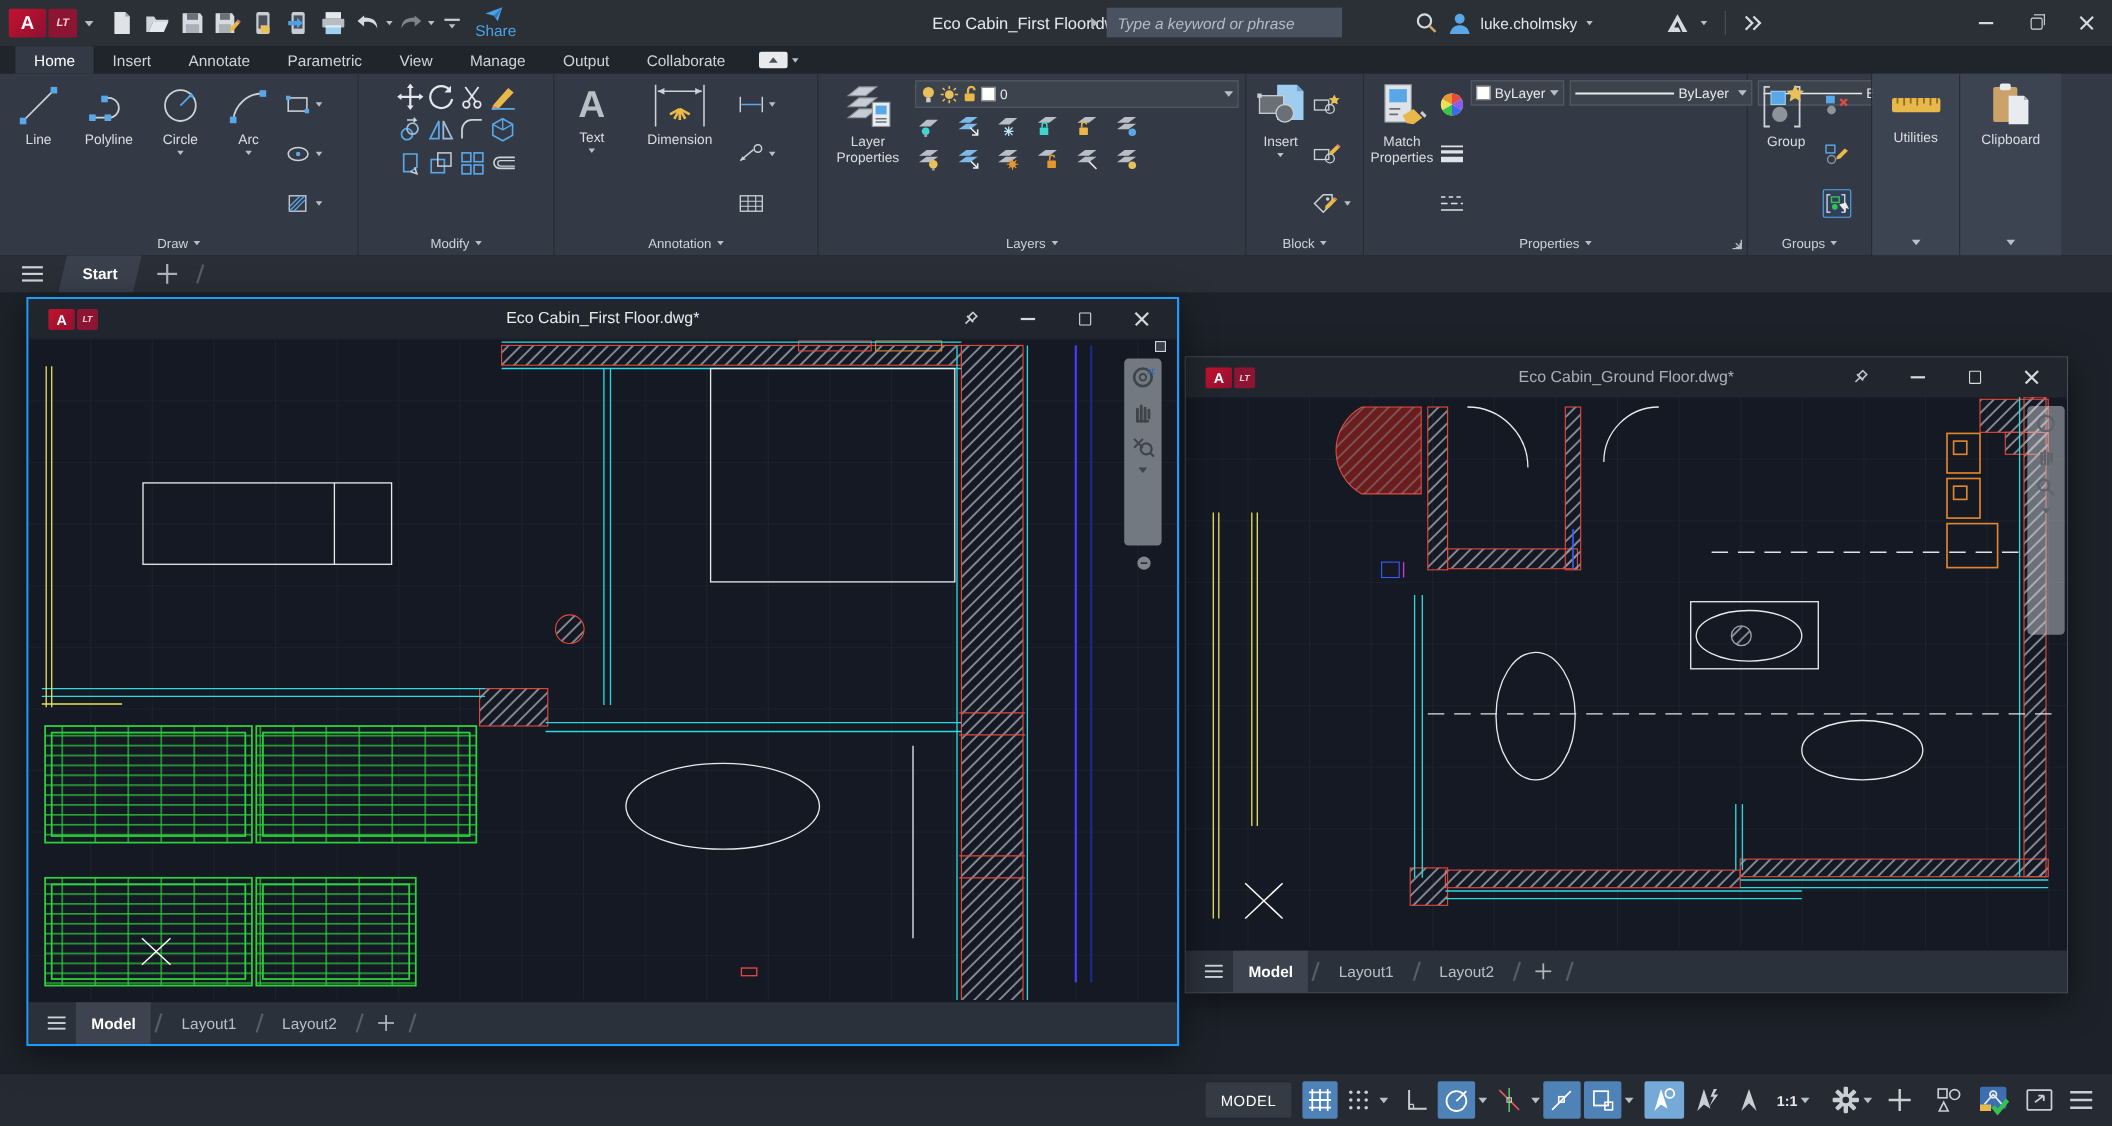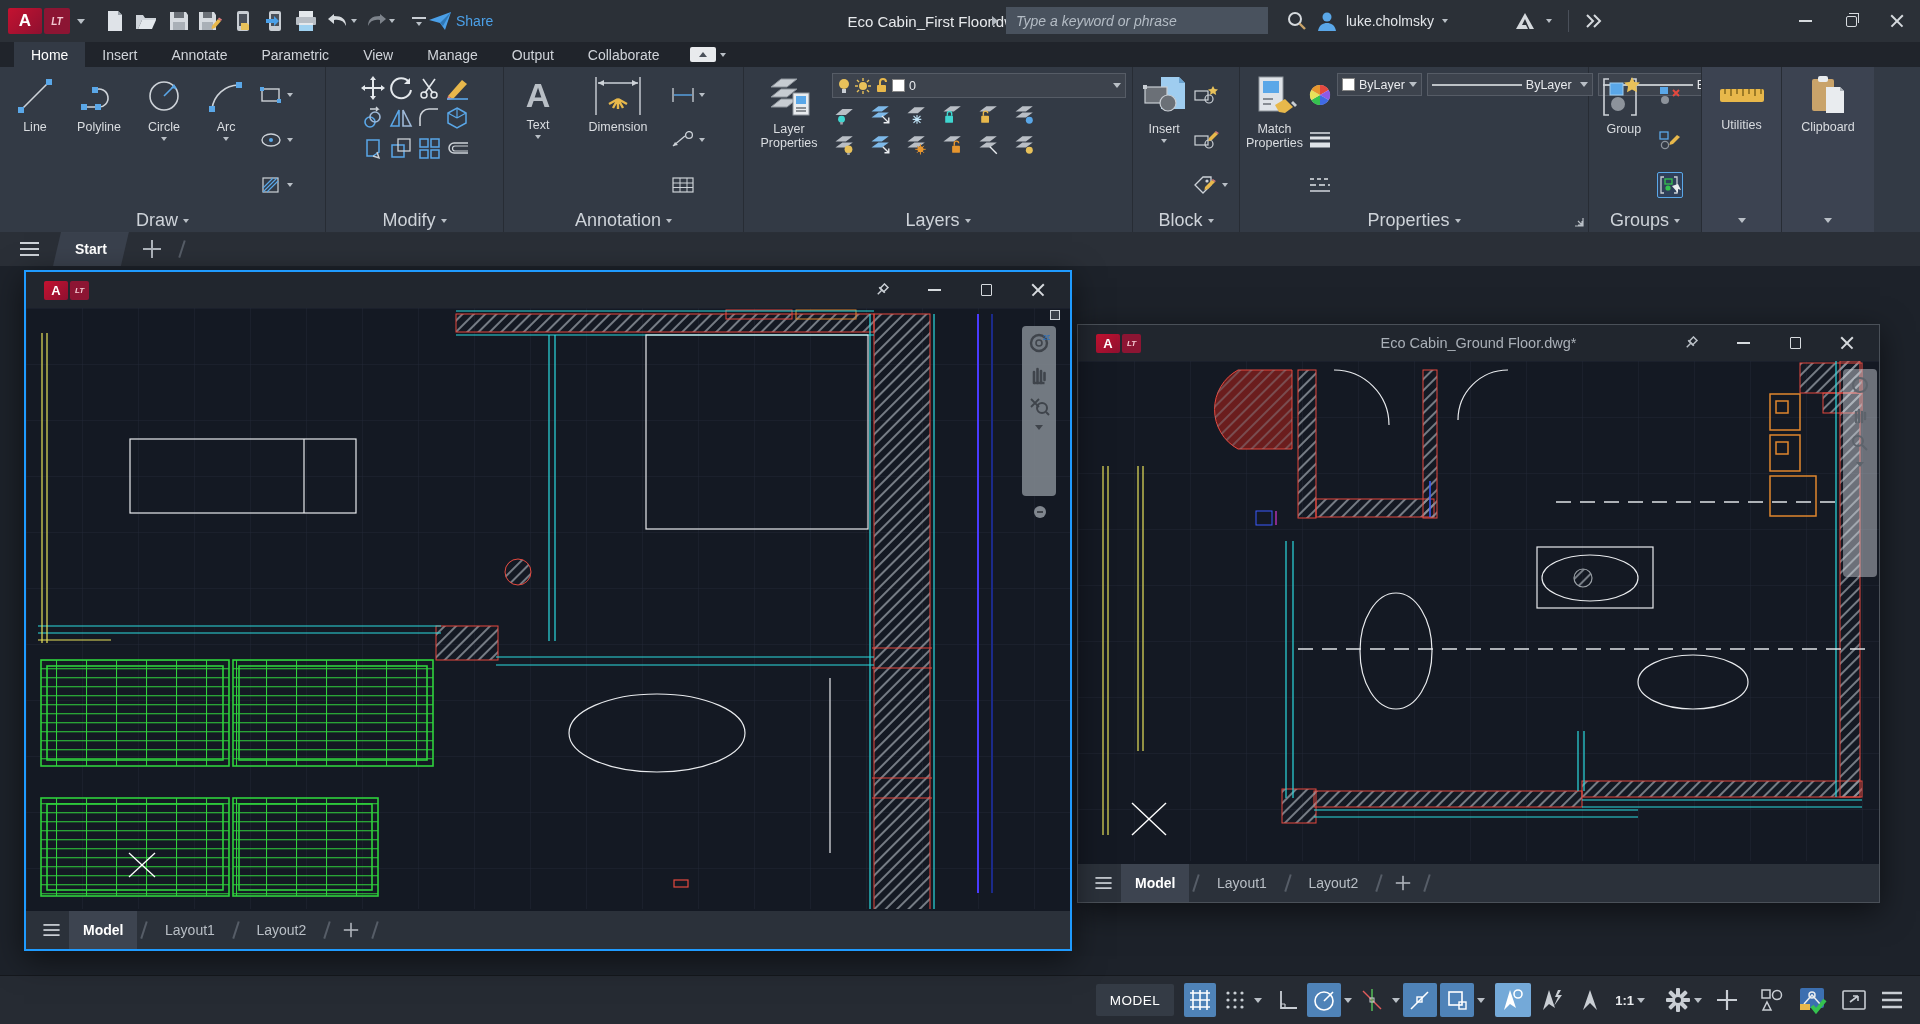--- a/index.html
+++ b/index.html
@@ -6,26 +6,26 @@
   *{box-sizing:border-box;font-family:"Liberation Sans",sans-serif;-webkit-font-smoothing:antialiased;}
   .screen{position:relative;width:1920px;height:1024px;background:#21262d;overflow:hidden;color:#d6dade;}
 
   
   .tbar{height:42px;background:#2b3037;display:flex;align-items:center;padding:0 8px;position:relative;}
   .applogo{display:flex;align-items:center;gap:2px;margin-right:10px;}
   .alogo{width:34px;height:26px;background:linear-gradient(135deg,#c41230,#8e1030);color:#fff;font-weight:bold;font-size:17px;display:flex;align-items:center;justify-content:center;border-radius:2px;}
   .ltbadge{width:26px;height:26px;background:#8c1533;color:#f3c9d2;font-weight:bold;font-size:10px;display:flex;align-items:center;justify-content:center;border-radius:2px;font-style:italic;}
   .chv{width:0;height:0;border-left:4px solid transparent;border-right:4px solid transparent;border-top:5px solid #b9bfc6;display:inline-block;}
   .chvs{border-left-width:3px;border-right-width:3px;border-top-width:4px;}
-  .qbtn{height:30px;min-width:30px;display:flex;align-items:center;justify-content:flex-end;border-radius:2px;margin:0 1px;}
+  .qbtn{height:30px;min-width:30px;display:flex;align-items:center;justify-content:center;border-radius:2px;margin:0 1px;flex-direction:column;}
   .share-lab{color:#4ba0e8;font-size:14px;margin-left:4px;}
   .doc-title{position:absolute;left:50%;top:0;transform:translateX(-64%);height:42px;display:flex;align-items:center;font-size:15px;color:#e8eaed;}
   .srchwrap{position:absolute;left:992px;top:7px;display:flex;align-items:center;}
   .playchv{width:0;height:0;border-top:5px solid transparent;border-bottom:5px solid transparent;border-left:6px solid #aeb4bb;margin-right:8px;}
-  .search{width:262px;height:27px;background:#49525e;border:none;outline:none;color:#c3cad2;font-style:italic;font-size:14px;padding:0 10px;}
+  .search{width:214px;height:27px;background:#49525e;border:none;outline:none;color:#c3cad2;font-style:italic;font-size:14px;padding:0 10px;}
   .search::placeholder{color:#b4bcc5;font-style:italic;}
   .userarea{position:absolute;left:1286px;top:0;height:42px;display:flex;align-items:center;gap:8px;}
   .uname{font-size:14px;color:#e3e6ea;}
   .winctl{position:absolute;right:0;top:0;height:42px;display:flex;align-items:center;}
   .wcb{width:46px;height:42px;display:flex;align-items:center;justify-content:center;}
   .wc-min{width:13px;height:2px;background:#d6dade;}
   .wc-rest{width:11px;height:11px;border:1.5px solid #d6dade;border-radius:2px;position:relative;}
   .wc-rest:before{content:"";position:absolute;left:2px;top:-4px;width:9px;height:9px;border-top:1.5px solid #d6dade;border-right:1.5px solid #d6dade;}
   .wc-x{position:relative;width:14px;height:14px;}
   .wc-x:before,.wc-x:after{content:"";position:absolute;left:-1px;top:6px;width:16px;height:1.6px;background:#d6dade;}
@@ -37,21 +37,21 @@
   .rtab.act{background:#333a45;color:#fff;}
   .ribmin{display:flex;align-items:center;gap:4px;margin-left:14px;}
   .ribminbox{width:26px;height:15px;background:#e8eaed;border-radius:2px;display:flex;align-items:center;justify-content:center;}
   .upchv{width:0;height:0;border-left:4px solid transparent;border-right:4px solid transparent;border-bottom:5px solid #4a505a;}
 
   
   .ribbon{height:165px;background:#333a45;display:flex;align-items:stretch;}
   .p{display:flex;flex-direction:column;border-right:1px solid #272c34;position:relative;}
   .p.lite{background:#3c4351;}
   .pc{flex:1;display:flex;padding:4px 6px 0 6px;gap:4px;}
-  .plabel{height:23px;display:flex;align-items:center;justify-content:center;gap:5px;font-size:18px;color:#ced3d9;}
+  .plabel{height:23px;display:flex;align-items:center;justify-content:center;gap:5px;font-size:12px;color:#ced3d9;}
   .bb{display:flex;flex-direction:column;align-items:center;justify-content:flex-start;padding-top:4px;gap:3px;border-radius:2px;}
   .bb .lab{font-size:12.5px;color:#dadde1;text-align:center;line-height:1.15;}
   .minicol{display:flex;flex-direction:column;justify-content:space-around;padding:2px 0;}
   .mrow{display:flex;align-items:center;gap:3px;}
   .sq{display:flex;align-items:center;justify-content:center;width:26px;height:26px;border-radius:2px;}
   .grid34{display:grid;grid-template-columns:repeat(4,auto);grid-auto-rows:30px;align-items:center;column-gap:2px;padding-top:2px;}
   .combo{display:flex;align-items:center;background:#3d434d;border:1px solid #565c66;height:23px;padding:0 4px;gap:4px;font-size:12.5px;color:#e8eaed;}
   .swatch{width:13px;height:13px;background:#fff;border:1px solid #888;}
   .flex1{flex:1;}
   .dlaunch{position:absolute;right:4px;bottom:5px;}
@@ -891,20 +891,21 @@
         <div class="slash"></div>
         <div class="ltab">Layout2</div>
         <div class="slash"></div>
         <div class="plus" style="transform:scale(.8)"></div>
         <div class="slash"></div>
       </div>
     </div>
 
     <div class="win actw" style="left:24px;top:4px;width:1048px;height:681px">
       <div class="wtitle">
+        <div class="wtt">Eco Cabin_First Floor.dwg*</div>
         <div class="wlogo">
             <div class="alogo s">A</div>
             <div class="ltbadge s">LT</div>
           </div>
         <div class="wbtns">
           <div class="wbtn">
               <svg width="15" height="15" viewBox="0 0 15 15">
                 <g transform="rotate(45 7 7)" stroke="#c9ced4" stroke-width="1.5" fill="none">
                   <rect x="4.5" y="1" width="5" height="6"></rect>
                   <line x1="7" y1="7" x2="7" y2="13"></line>

